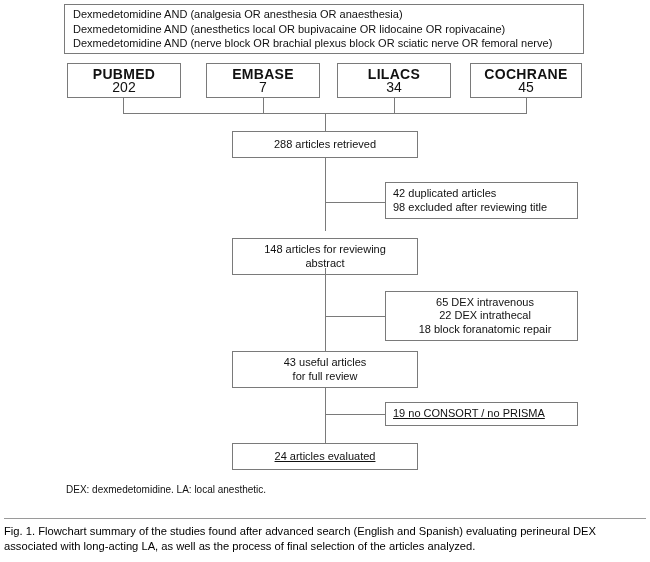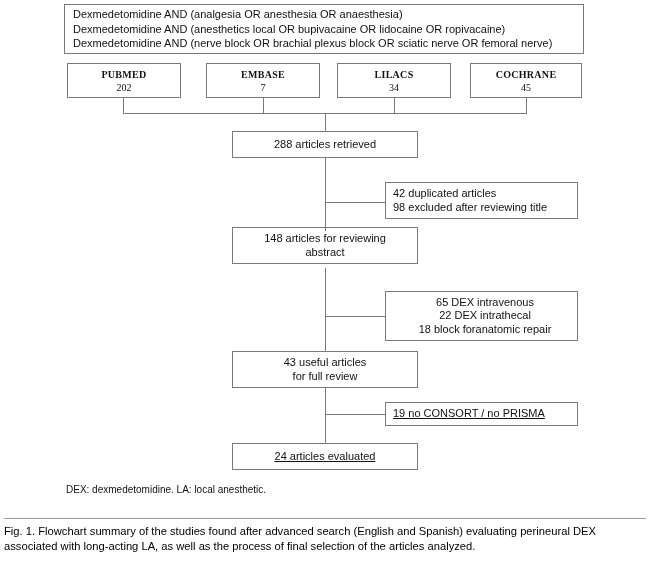--- a/index.html
+++ b/index.html
@@ -60,44 +60,43 @@
     text-align: left;
     padding-left: 8px;
     font-size: 11px;
     line-height: 14.5px;
   }
 
   
   .db-box {
     top: 63px;
     height: 35px;
-    font-size: 10px;
+    font-size: 14px;
     line-height: 13px;
-    font-family: Liberation Serif, serif;
   }
   .db-name {
     font-weight: bold;
     letter-spacing: 0.3px;
   }
   .db-count {
     font-weight: normal;
   }
   #db-0 { left: 67px;  width: 114px; }
   #db-1 { left: 206px; width: 114px; }
   #db-2 { left: 337px; width: 114px; }
   #db-3 { left: 470px; width: 112px; }
 
   
   .main-box {
     left: 232px;
     width: 186px;
     text-align: center;
   }
   #main-0 { top: 131px; height: 27px; }
-  #main-1 { top: 227px; height: 37px; }
+  #main-1 { top: 238px; height: 37px; }
   #main-2 { top: 351px; height: 37px; }
   #main-3 { top: 443px; height: 27px; text-decoration: underline; }
 
   
   .excl-box {
     left: 385px;
     width: 193px;
   }
   #excl-0 { top: 182px; height: 37px; }
   #excl-1 { top: 291px; height: 50px; align-items: center; }

